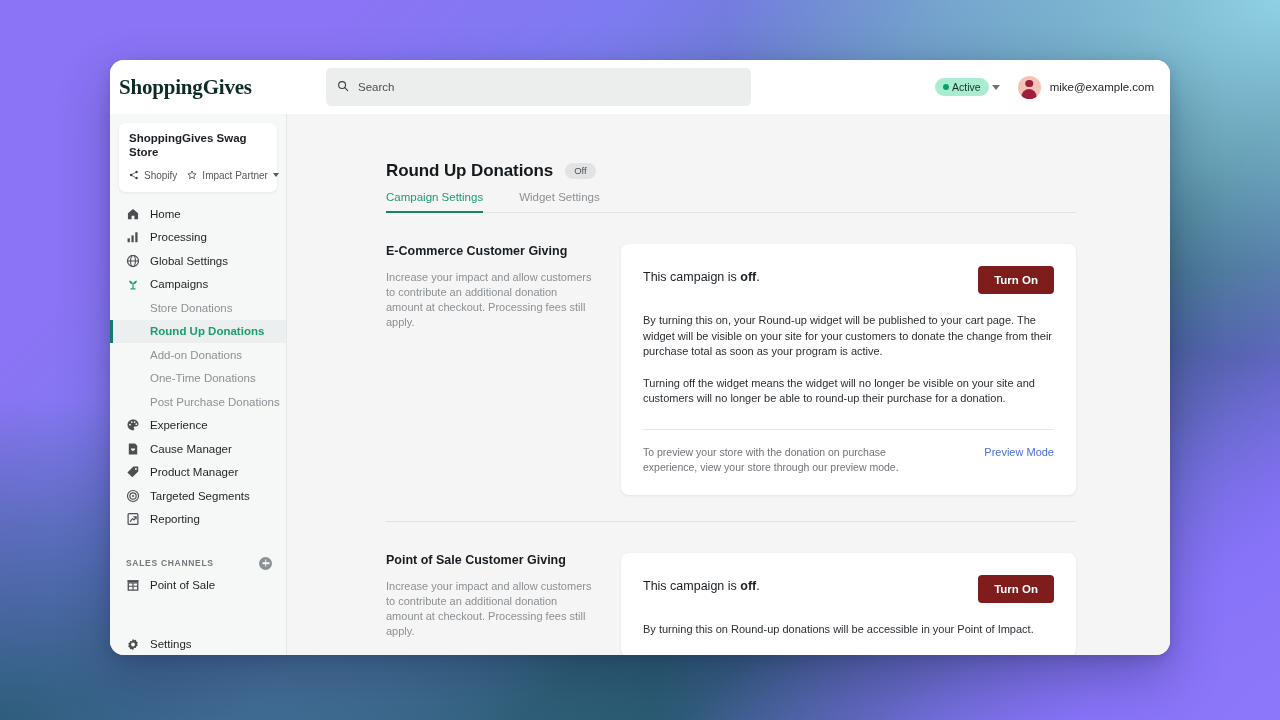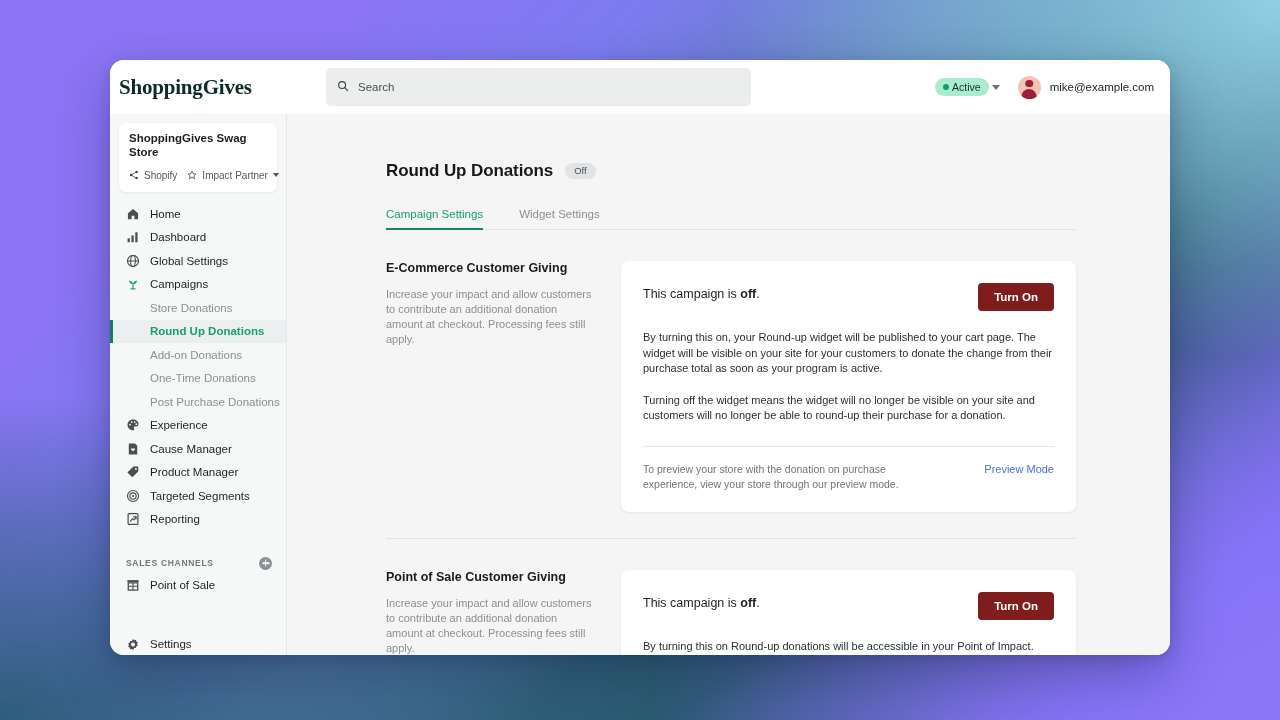--- a/index.html
+++ b/index.html
@@ -314,21 +314,21 @@
   }
   .off-chip {
     background: #e2e3e4;
     border-radius: 10px;
     padding: 2px 9px 3px 9px;
     font-size: 9.5px;
     color: #4c5054;
   }
 
   .tabs {
-    margin-top: 27px;
+    margin-top: 10px;
     display: flex;
     gap: 36px;
     border-bottom: 1px solid #e2e3e3;
     width: 690px;
   }
   .tab {
     padding-bottom: 9px;
     font-size: 11.5px;
     color: #8b9094;
     cursor: pointer;
@@ -513,21 +513,21 @@
         </div>
 
         <div class="nav-item">
           <span class="nav-icon">
             <svg width="14" height="14" viewBox="0 0 16 16">
               <rect x="1.8" y="9.5" width="2.6" height="4.5" fill="#4b4f52"></rect>
               <rect x="6.2" y="6.2" width="2.6" height="7.8" fill="#4b4f52"></rect>
               <rect x="10.6" y="2.6" width="2.6" height="11.4" fill="#4b4f52"></rect>
             </svg>
           </span>
-          <span class="lbl">Dashboard</span>
+          <span class="lbl">Processing</span>
         </div>
 
         <div class="nav-item">
           <span class="nav-icon">
             <svg width="14" height="14" viewBox="0 0 16 16">
               <circle cx="8" cy="8" r="6.3" fill="none" stroke="#4b4f52" stroke-width="1.4"></circle>
               <ellipse cx="8" cy="8" rx="2.8" ry="6.3" fill="none" stroke="#4b4f52" stroke-width="1.2"></ellipse>
               <line x1="1.7" y1="8" x2="14.3" y2="8" stroke="#4b4f52" stroke-width="1.2"></line>
             </svg>
           </span>

